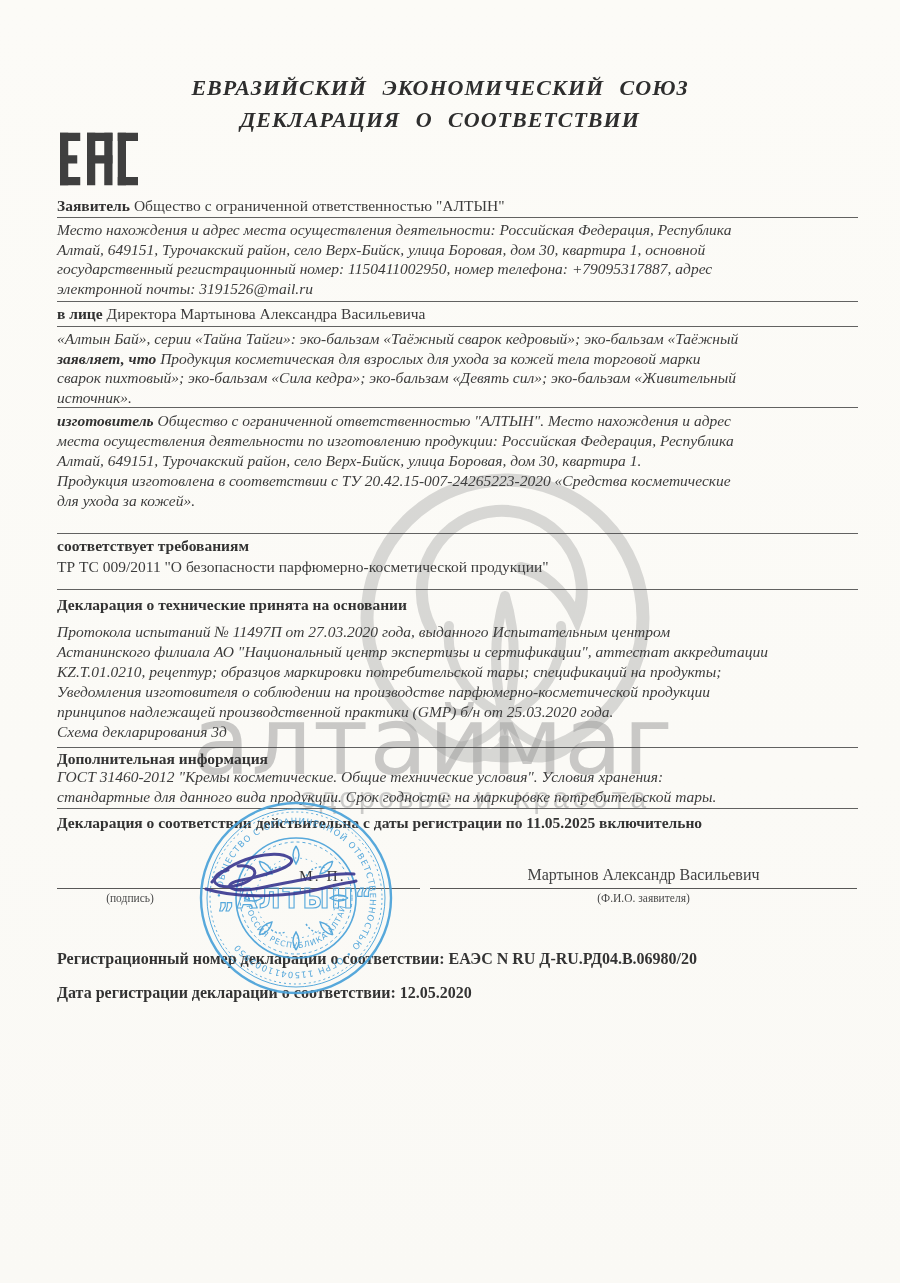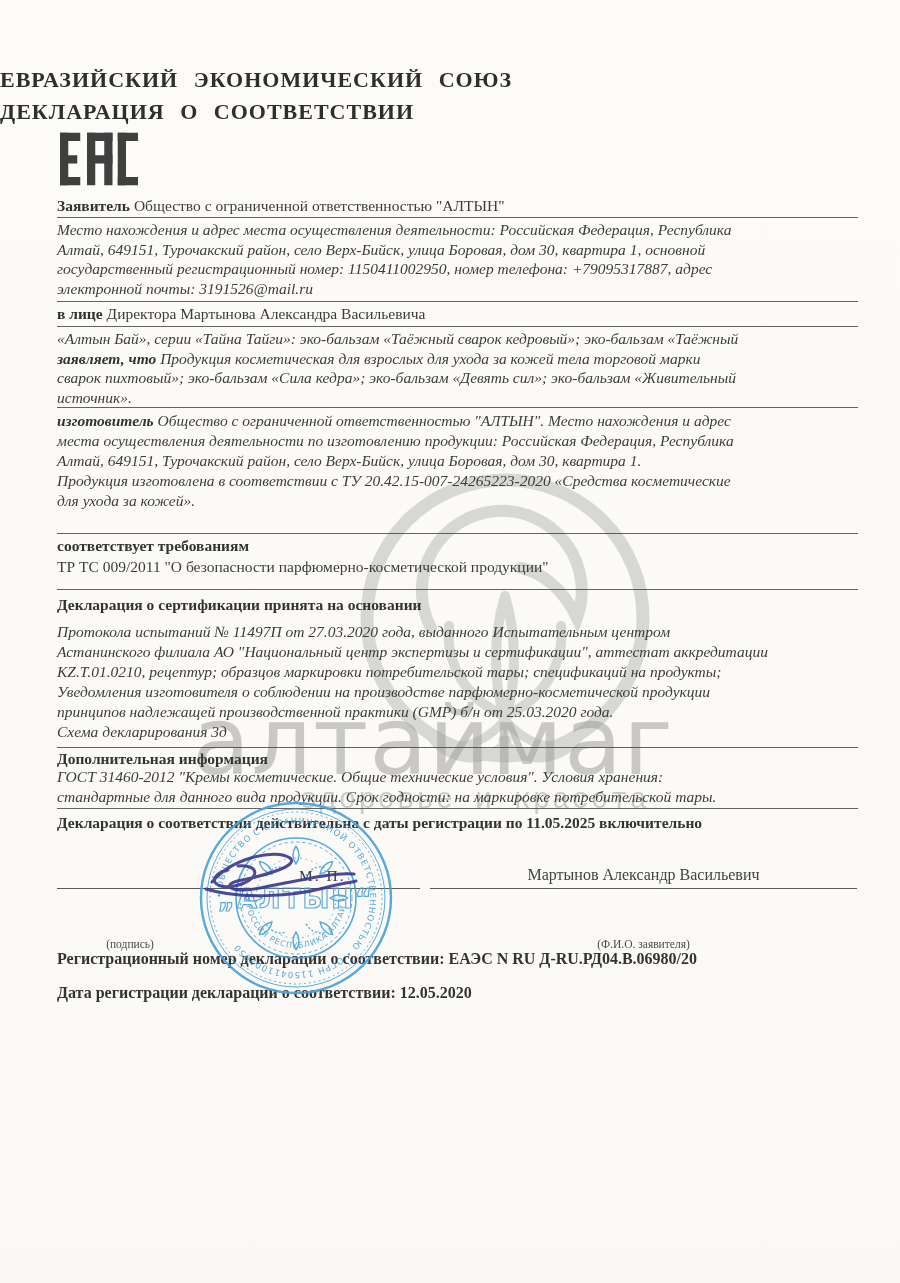--- a/index.html
+++ b/index.html
@@ -7,41 +7,41 @@
     width:900px;height:1283px;
     background:#fcfbf8;
     font-family:"Liberation Serif", serif;
     color:#3c3c3c;
     position:relative;
     overflow:hidden;
   }
   .page{position:absolute;inset:0;
     background:linear-gradient(180deg,#fcfbf7 0%,#fbfaf6 60%,#faf9f5 100%);}
   
-  .doc-title{position:absolute;left:0;top:64px;width:880px;text-align:left;z-index:2;}
+  .doc-title{position:absolute;left:0;top:72px;width:880px;text-align:center;z-index:2;font-style:italic;}
   .doc-title .t{font-weight:bold;font-size:22px;color:#2e2e2e;letter-spacing:1px;word-spacing:9px;line-height:32px;}
   .row{position:absolute;left:57px;width:801px;font-size:15.5px;line-height:19px;white-space:nowrap;z-index:2;}
   .para{position:absolute;left:57px;width:801px;font-size:15.5px;z-index:2;font-style:italic;}
   .para .ln{white-space:nowrap;}
   b.lbl{font-weight:bold;color:#323232;}
   .rule{position:absolute;left:57px;width:801px;border-top:1.6px solid rgba(70,70,70,.85);z-index:2;}
   .bold-line{font-weight:bold;color:#333;}
   
   .eac{position:absolute;left:60px;top:125px;z-index:2;}
   
   .wm-emblem{position:absolute;left:345px;top:468px;z-index:1;opacity:.32;}
   .wm-brand{position:absolute;left:192px;top:686px;z-index:1;
     font-family:"DejaVu Sans", sans-serif;font-size:95px;font-weight:500;
     color:#9c9c9c;opacity:.52;letter-spacing:1px;white-space:nowrap;}
   .wm-tagline{position:absolute;left:300px;top:784px;z-index:1;
     font-family:Liberation Mono, monospace;font-size:29px;
     color:#a5a5a5;opacity:.55;letter-spacing:2px;white-space:nowrap;}
   
   .sig-line{position:absolute;border-top:1.4px solid rgba(70,70,70,.9);z-index:2;}
-  .sig-caption{position:absolute;font-size:11.5px;color:#4a4a4a;text-align:center;z-index:2;margin-top:46px;}
+  .sig-caption{position:absolute;font-size:11.5px;color:#4a4a4a;text-align:center;z-index:2;}
   .sig-name{position:absolute;left:430px;top:866px;width:427px;text-align:center;font-size:16px;color:#424242;z-index:2;white-space:nowrap;}
   .seal-mark{position:absolute;left:299px;top:867px;font-size:15.5px;color:#3a3a3a;z-index:5;letter-spacing:2px;}
   .stamp{position:absolute;left:196px;top:798px;z-index:4;opacity:.92;}
   .autograph{position:absolute;left:198px;top:842px;z-index:5;}
   .reg-line{position:absolute;left:57px;width:820px;font-weight:bold;font-size:16px;color:#333;z-index:2;white-space:nowrap;}
 </style>
 </head>
 <body>
 
 <div class="page">
@@ -122,21 +122,21 @@
     <div class="ln">Алтай, 649151, Турочакский район, село Верх-Бийск, улица Боровая, дом 30, квартира 1.</div>
     <div class="ln">Продукция изготовлена в соответствии с ТУ 20.42.15-007-24265223-2020 «Средства косметические</div>
     <div class="ln">для ухода за кожей».</div>
   </div>
   <div class="rule" style="top:533px"></div>
 
   <div class="row bold-line" style="top:536px">соответствует требованиям</div>
   <div class="row" style="top:557px">ТР ТС 009/2011 "О безопасности парфюмерно-косметической продукции"</div>
   <div class="rule" style="top:589px"></div>
 
-  <div class="row bold-line" style="top:595px">Декларация о сертификации принята на основании</div>
+  <div class="row bold-line" style="top:595px">Декларация о технические принята на основании</div>
   <div class="para" style="top:622px;line-height:20px">
     <div class="ln">Протокола испытаний № 11497П от 27.03.2020 года, выданного Испытательным центром</div>
     <div class="ln">Астанинского филиала АО "Национальный центр экспертизы и сертификации", аттестат аккредитации</div>
     <div class="ln">KZ.T.01.0210, рецептур; образцов маркировки потребительской тары; спецификаций на продукты;</div>
     <div class="ln">Уведомления изготовителя о соблюдении на производстве парфюмерно-косметической продукции</div>
     <div class="ln">принципов надлежащей производственной практики (GMP) б/н от 25.03.2020 года.</div>
     <div class="ln">Схема декларирования 3д</div>
   </div>
   <div class="rule" style="top:747px"></div>
 

